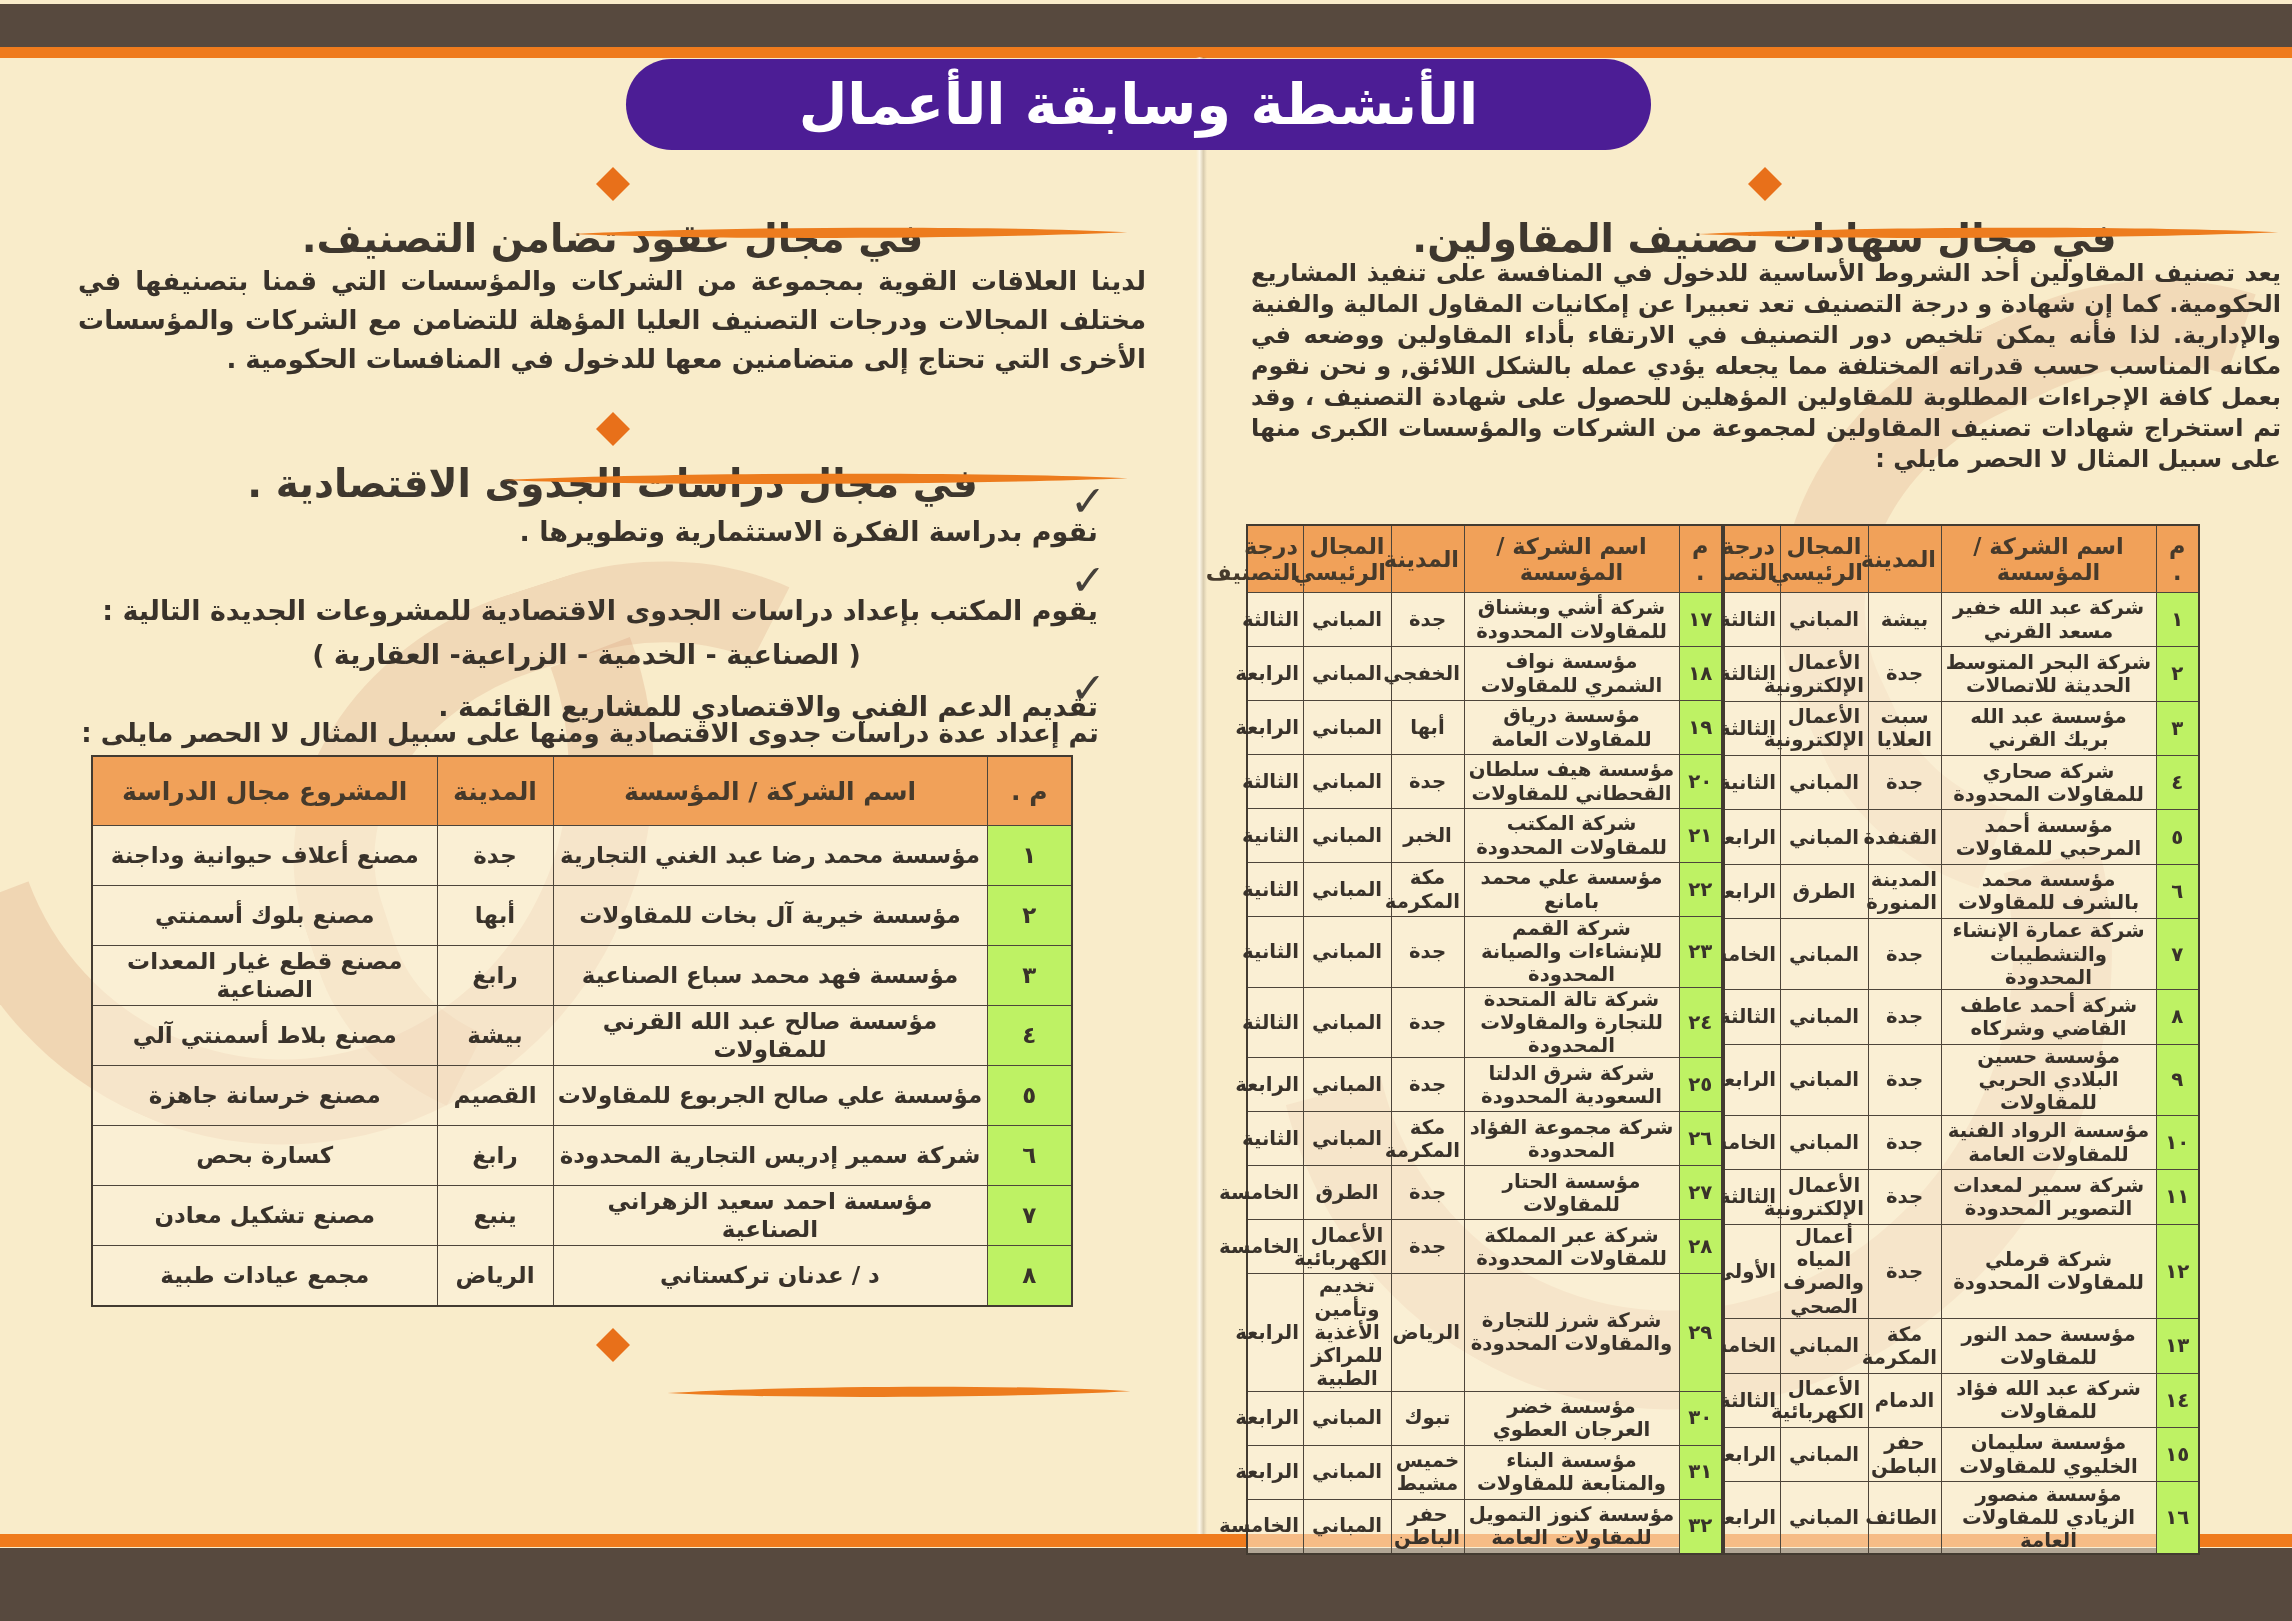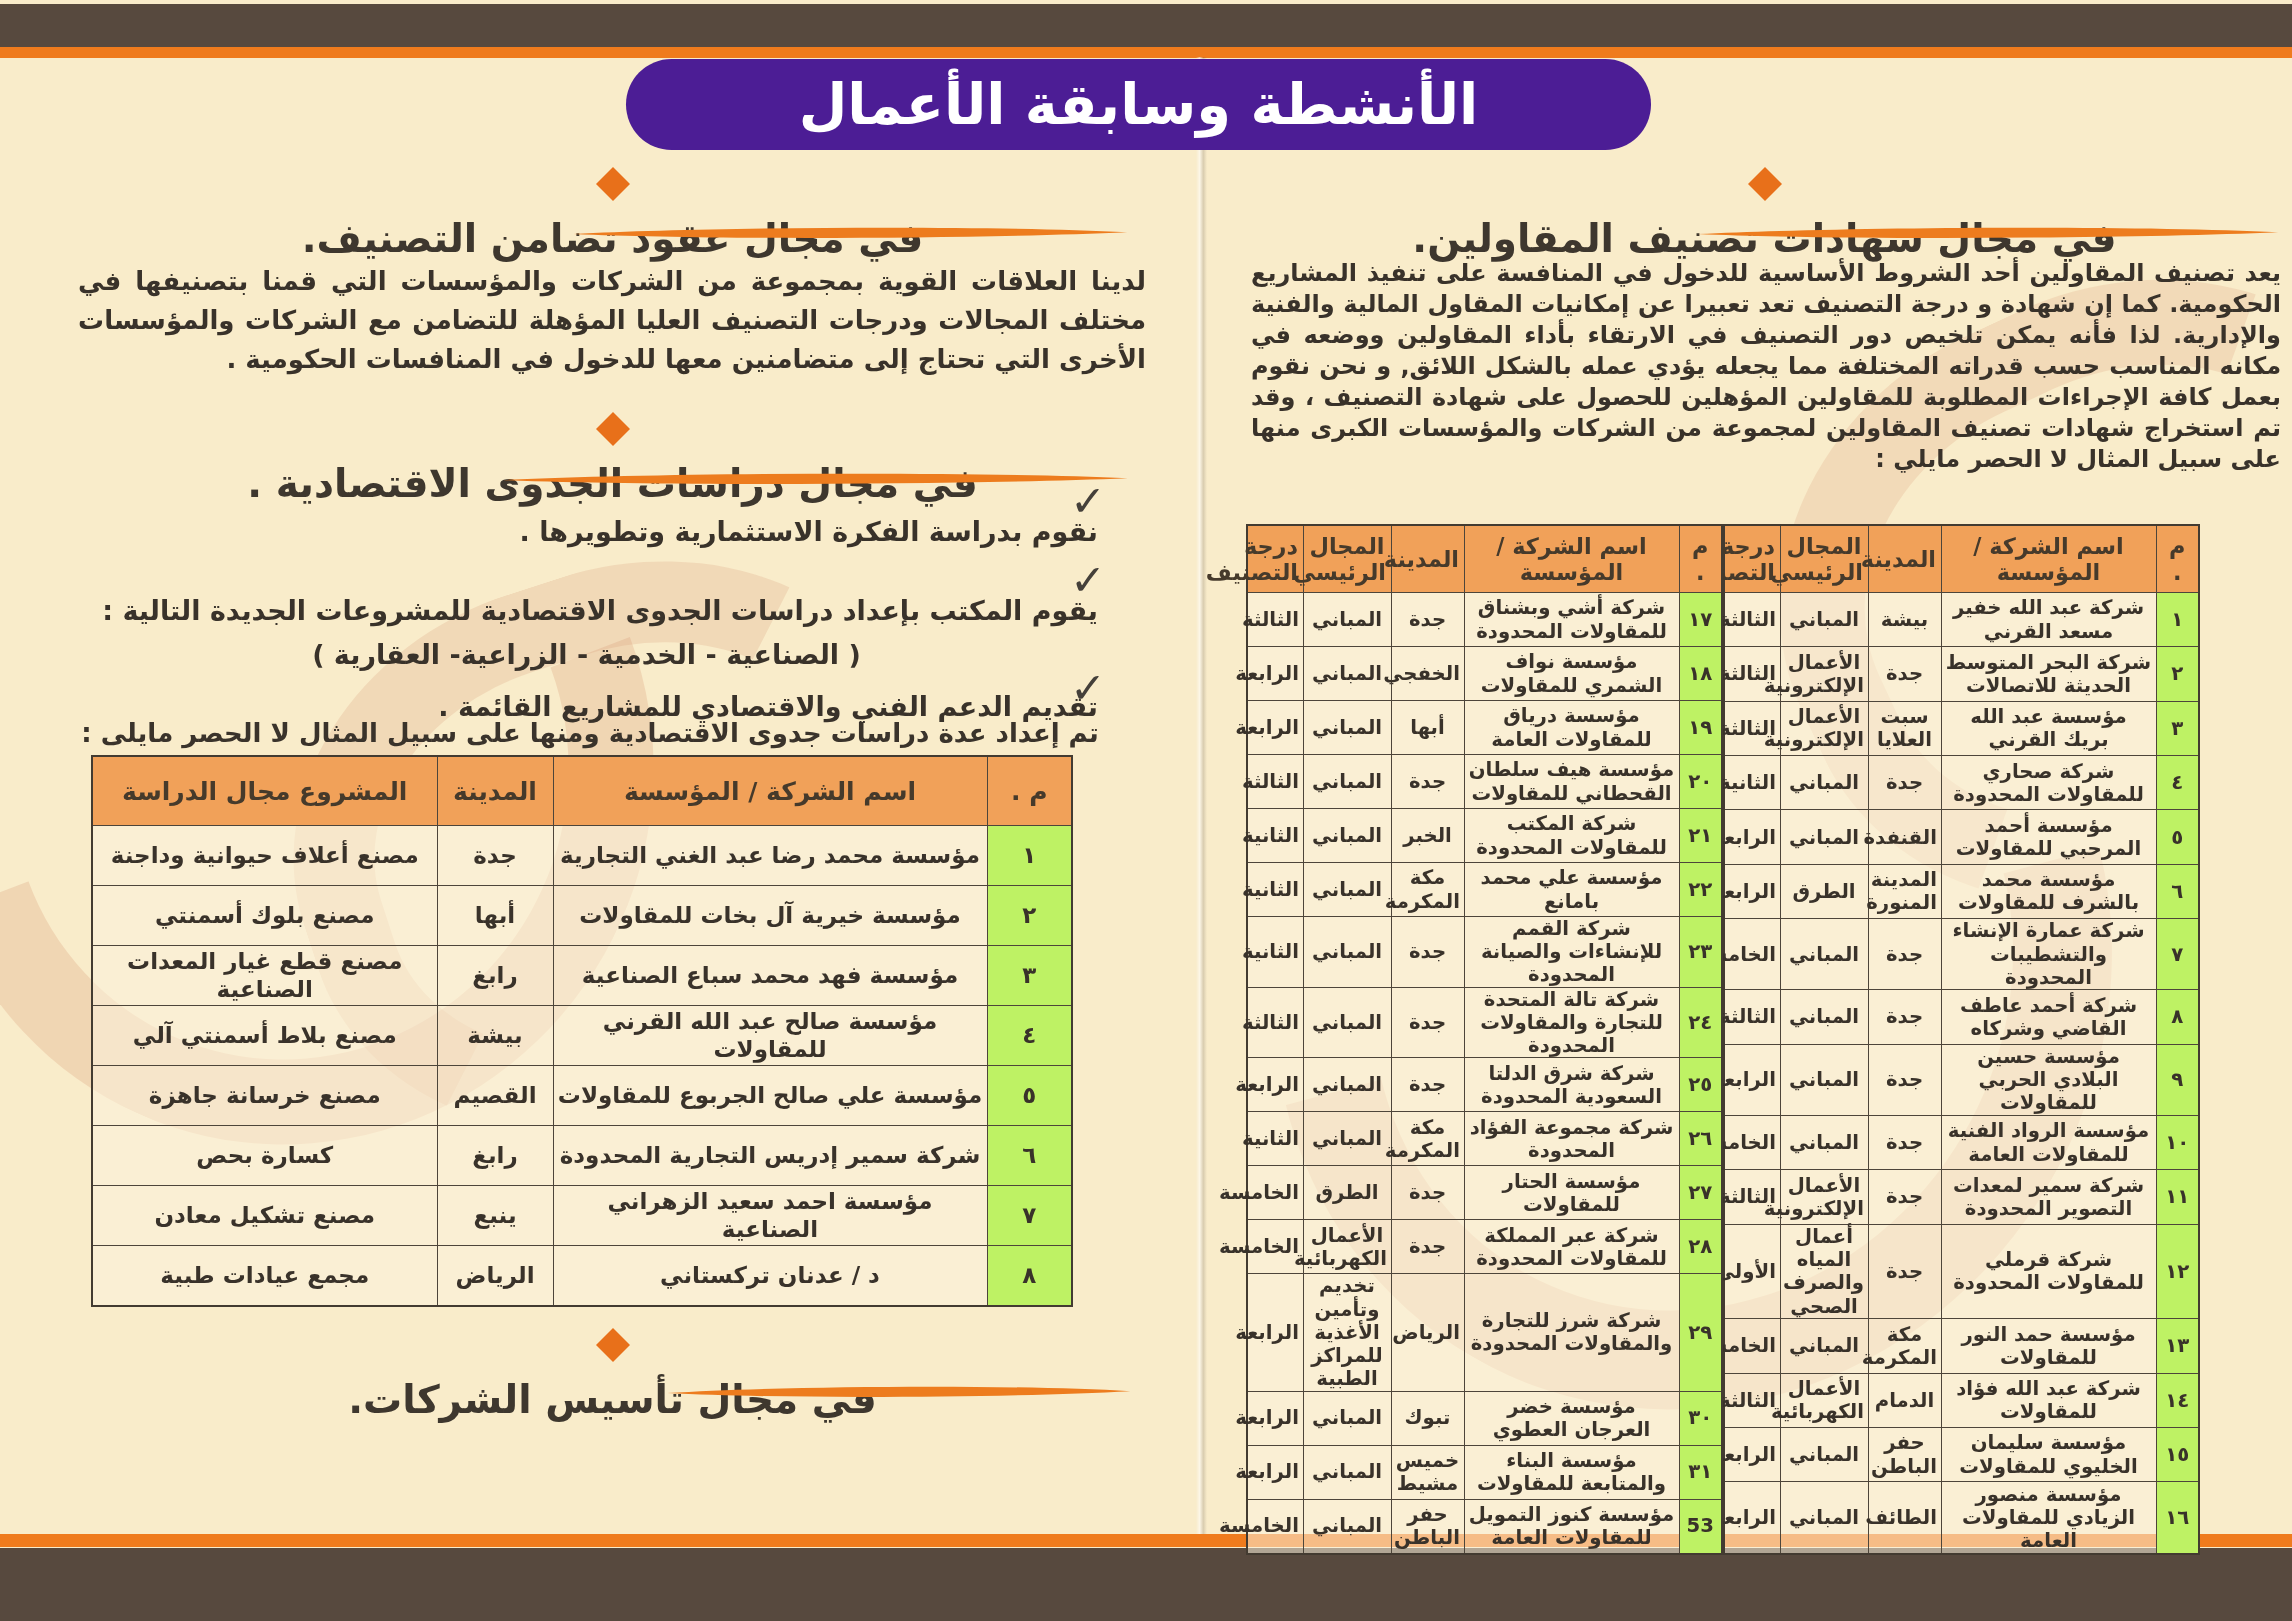--- a/index.html
+++ b/index.html
@@ -353,21 +353,21 @@
             <td class="c-grade">الرابعة</td>
           </tr>
           <tr>
             <td class="c-num">٣١</td>
             <td class="c-name">مؤسسة البناء والمتابعة للمقاولات</td>
             <td class="c-city">خميس مشيط</td>
             <td class="c-field">المباني</td>
             <td class="c-grade">الرابعة</td>
           </tr>
           <tr>
-            <td class="c-num">53</td>
+            <td class="c-num">٣٢</td>
             <td class="c-name">مؤسسة كنوز التمويل للمقاولات العامة</td>
             <td class="c-city">حفر الباطن</td>
             <td class="c-field">المباني</td>
             <td class="c-grade">الخامسة</td>
           </tr>
         </tbody>
     </table>
   </div>
 
   <div class="heading lp-heading1">
@@ -458,20 +458,19 @@
           <td class="c-num">٨</td>
           <td class="c-name">د / عدنان تركستاني</td>
           <td class="c-city">الرياض</td>
           <td class="c-project">مجمع عيادات طبية</td>
         </tr>
       </tbody>
   </table>
 
   <div class="heading lp-heading3">
     <span class="diamond"></span>
-    <span>في مجال تأسيس الشركات.</span>
   </div>
   <svg class="swoosh lp-swoosh3" viewBox="0 0 600 16" preserveAspectRatio="none">
     <path d="M2,9 C150,1 450,-1 598,7 C450,14 150,16 2,9 Z"></path>
   </svg>
 
 </div>
 
 
 </body></html>

